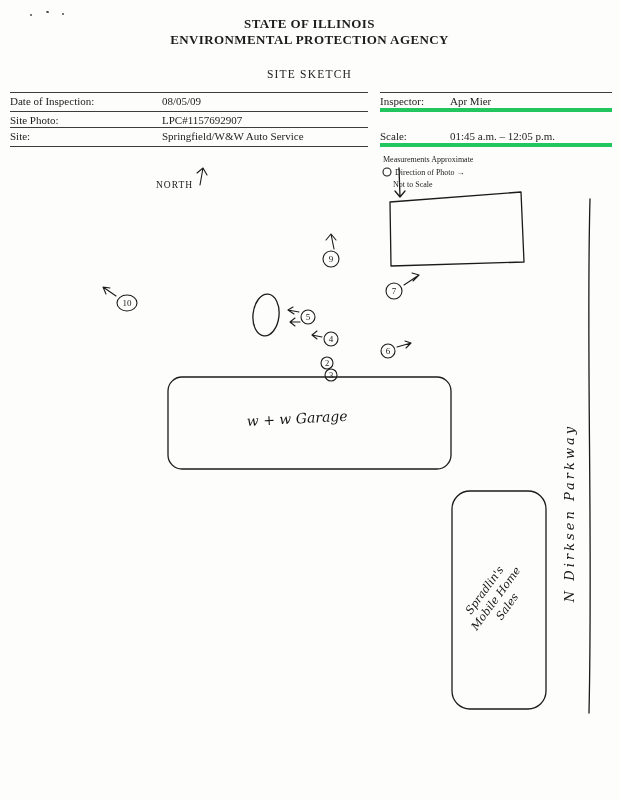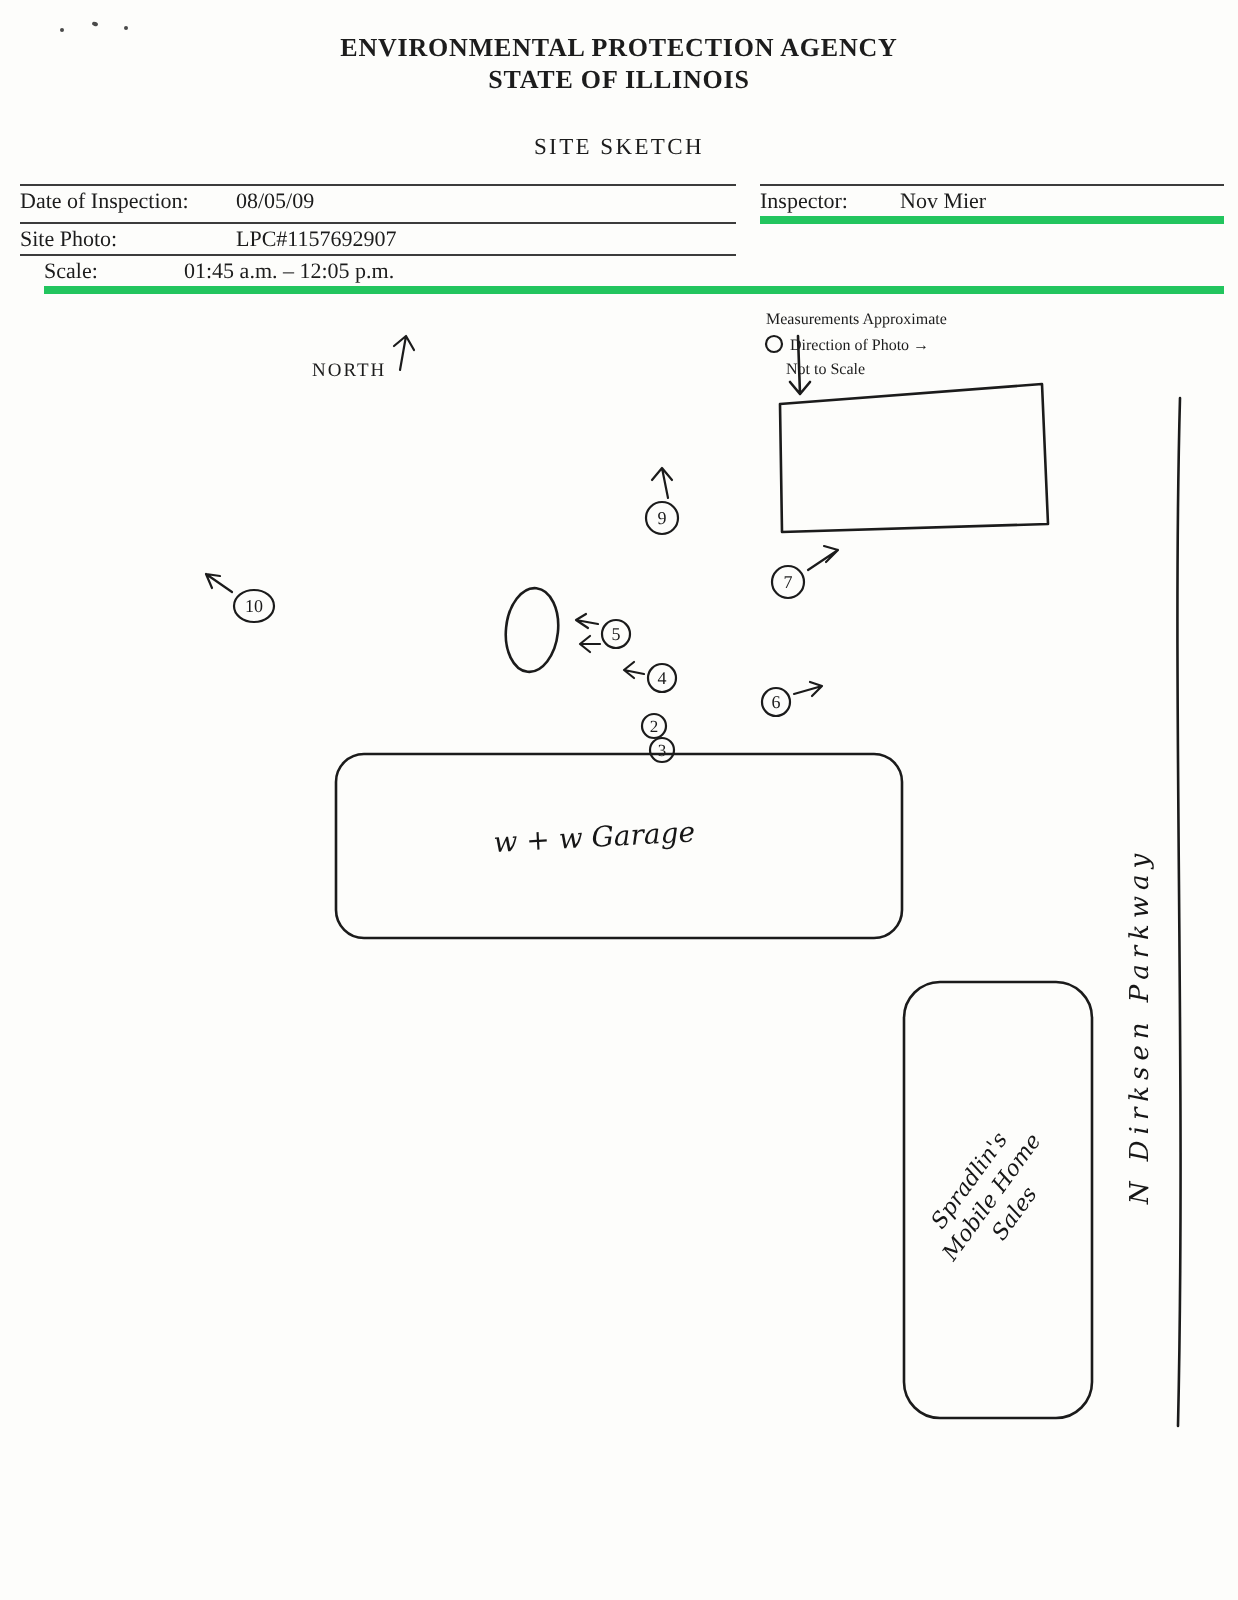--- a/index.html
+++ b/index.html
@@ -11,21 +11,21 @@
   .title-line { font-weight:bold; font-size:13px; letter-spacing:0.4px; line-height:16px; }
   .subtitle { margin-top:20px; font-size:11.5px; letter-spacing:1.2px; }
 
   .pencil-marks span { position:absolute; background:#4a4a4a; border-radius:50%; }
   .pm1 { top:14px; left:30px; width:2px; height:2px; }
   .pm2 { top:11px; left:46px; width:3px; height:2px; transform:rotate(20deg); }
   .pm3 { top:13px; left:62px; width:2px; height:2px; }
 
   .form { position:absolute; top:92px; left:10px; width:602px; font-size:11px; }
   .frow { display:flex; }
-  .fl { flex:0 0 358px; display:flex; border-bottom:1px solid #3c3c3c; padding:2px 0 1px; }
+  .fl { flex:0 0 358px; display:flex; border-bottom:1px solid #3c3c3c; padding:2px 0 1px;gap:44px; }
   .fr { flex:1; margin-left:12px; display:flex; border-bottom:4px solid #22c55e; padding:2px 0 1px; }
   .topline { border-top:1px solid #3c3c3c; }
   .flabel { display:inline-block; width:108px; }
   .flabel.rw { width:70px; }
   .fvalue { flex:1; }
 
   svg.sketch { position:absolute; top:145px; left:0; }
   .ink { stroke:#1b1b1b; fill:none; stroke-width:1.3; stroke-linecap:round; stroke-linejoin:round; }
   .ink-thin { stroke:#1b1b1b; fill:none; stroke-width:1.1; stroke-linecap:round; stroke-linejoin:round; }
   .sk-text { font-family:"Liberation Serif", serif; fill:#1c1c1c; }
@@ -36,43 +36,47 @@
 
 <div class="page">
 
   <div class="pencil-marks">
     <span class="pm1"></span>
     <span class="pm2"></span>
     <span class="pm3"></span>
   </div>
 
   <div class="header">
+    <div class="title-line">STATE OF ILLINOIS</div>
     <div class="title-line">ENVIRONMENTAL PROTECTION AGENCY</div>
-    <div class="title-line">STATE OF ILLINOIS</div>
     <div class="subtitle">SITE SKETCH</div>
   </div>
 
   <div class="form">
     <div class="frow">
       <div class="fl topline">
         <span class="flabel">Date of Inspection:</span>
         <span class="fvalue">08/05/09</span>
       </div>
       <div class="fr topline">
         <span class="flabel rw">Inspector:</span>
-        <span class="fvalue">Nov Mier</span>
+        <span class="fvalue">Apr Mier</span>
       </div>
     </div>
     <div class="frow">
       <div class="fl">
         <span class="flabel">Site Photo:</span>
         <span class="fvalue">LPC#1157692907</span>
       </div>
     </div>
     <div class="frow">
+      <div class="fl">
+        <span class="flabel">Site:</span>
+        <span class="fvalue">Springfield/W&amp;W Auto Service</span>
+      </div>
       <div class="fr">
         <span class="flabel rw">Scale:</span>
         <span class="fvalue">01:45 a.m. – 12:05 p.m.</span>
       </div>
     </div>
   </div>
 
   <svg class="sketch" width="619" height="655" viewBox="0 0 619 655">
 
     <g>

